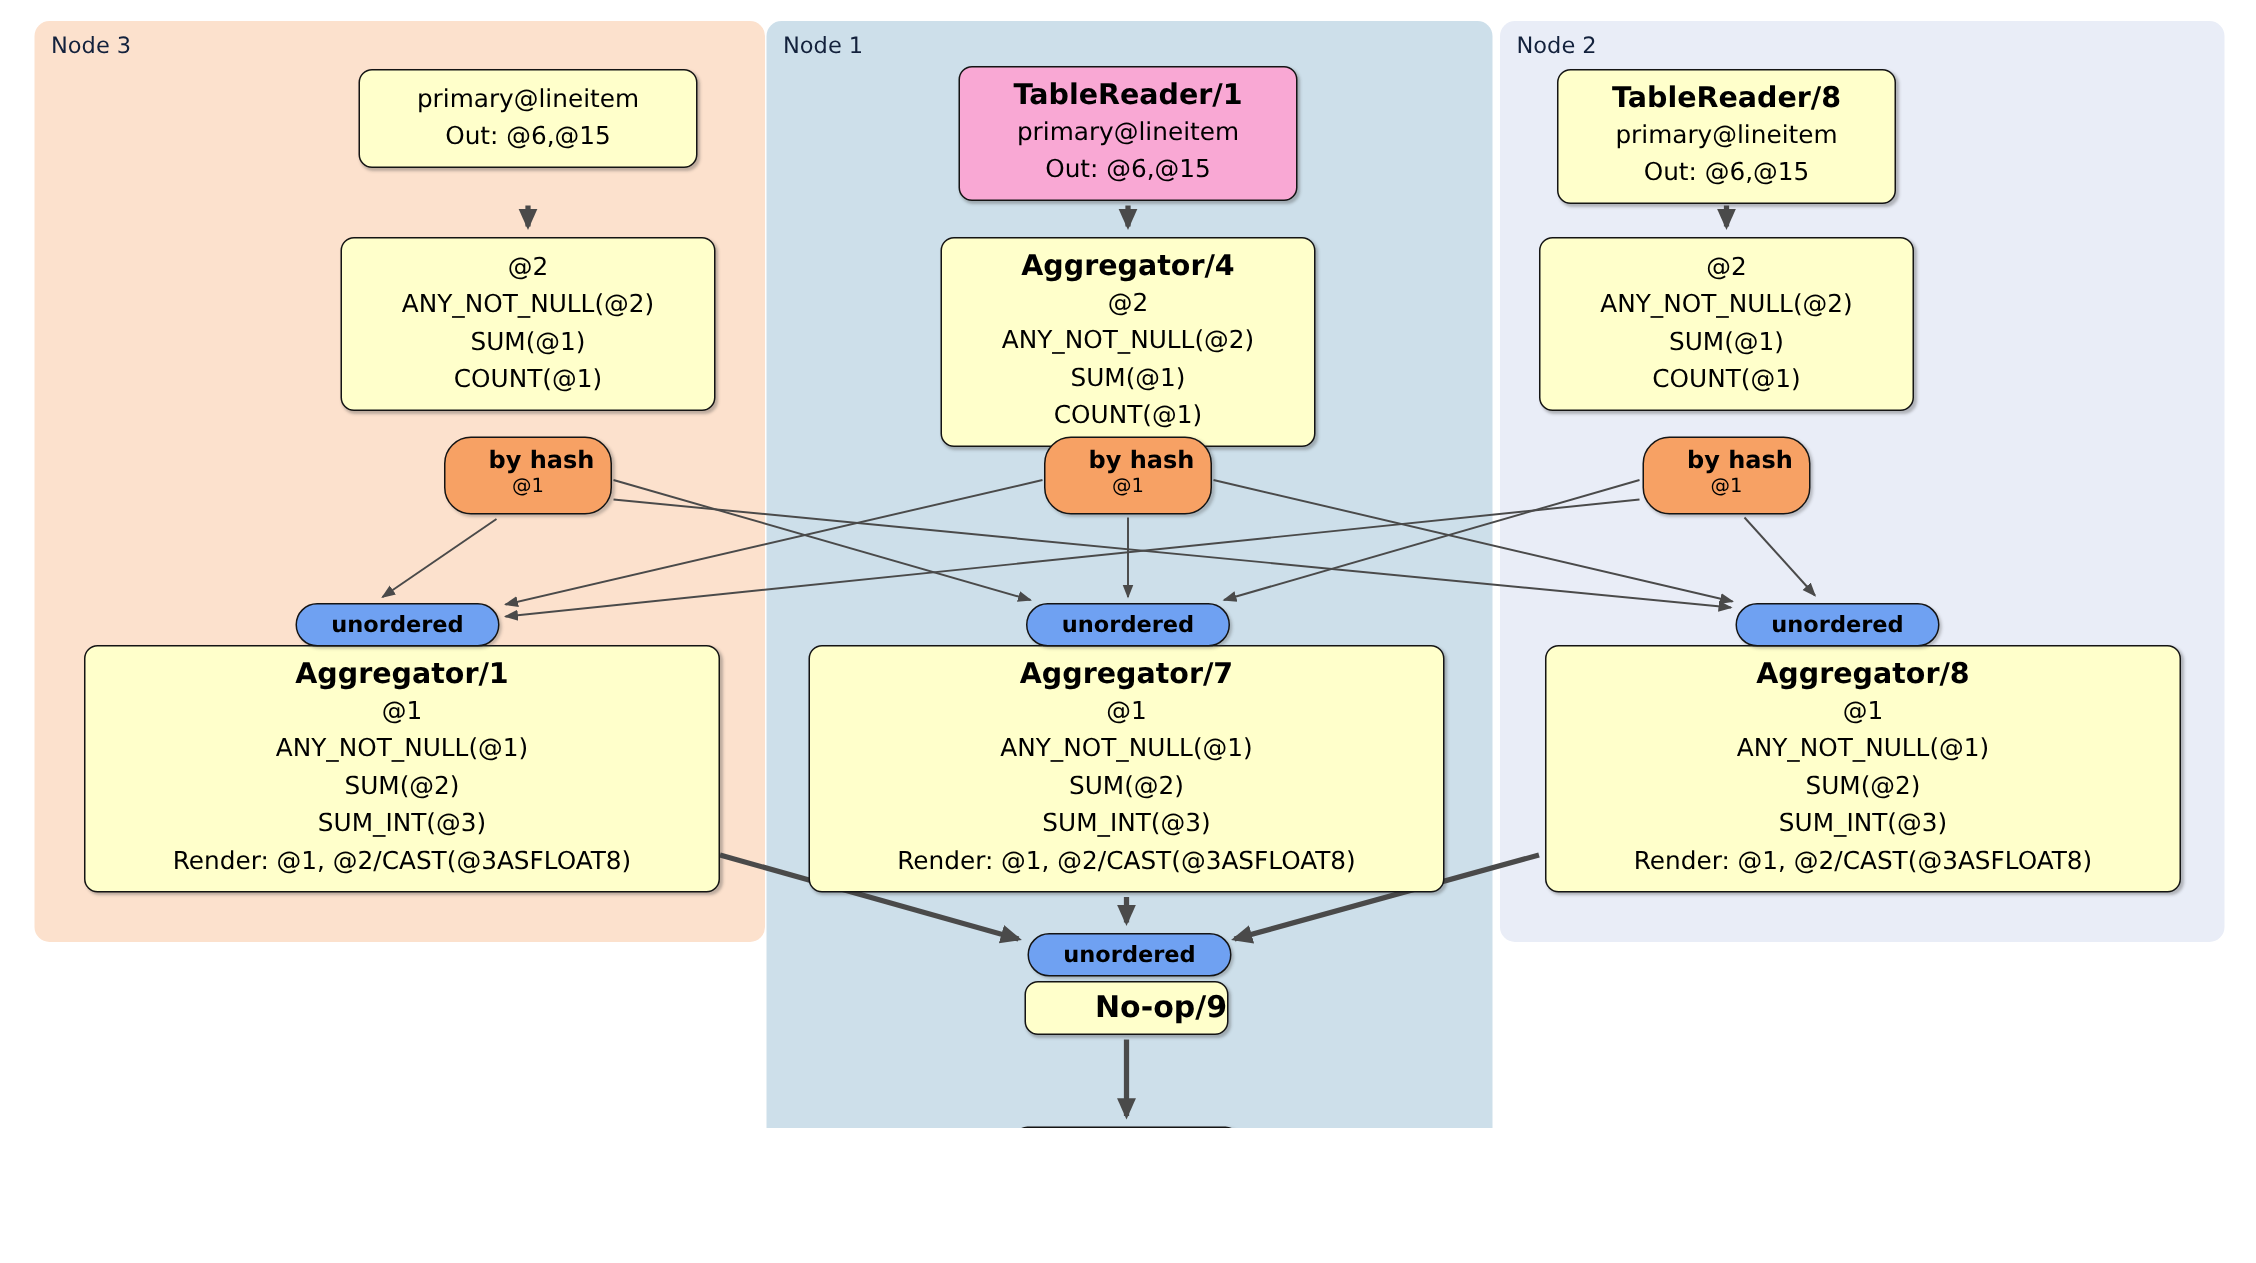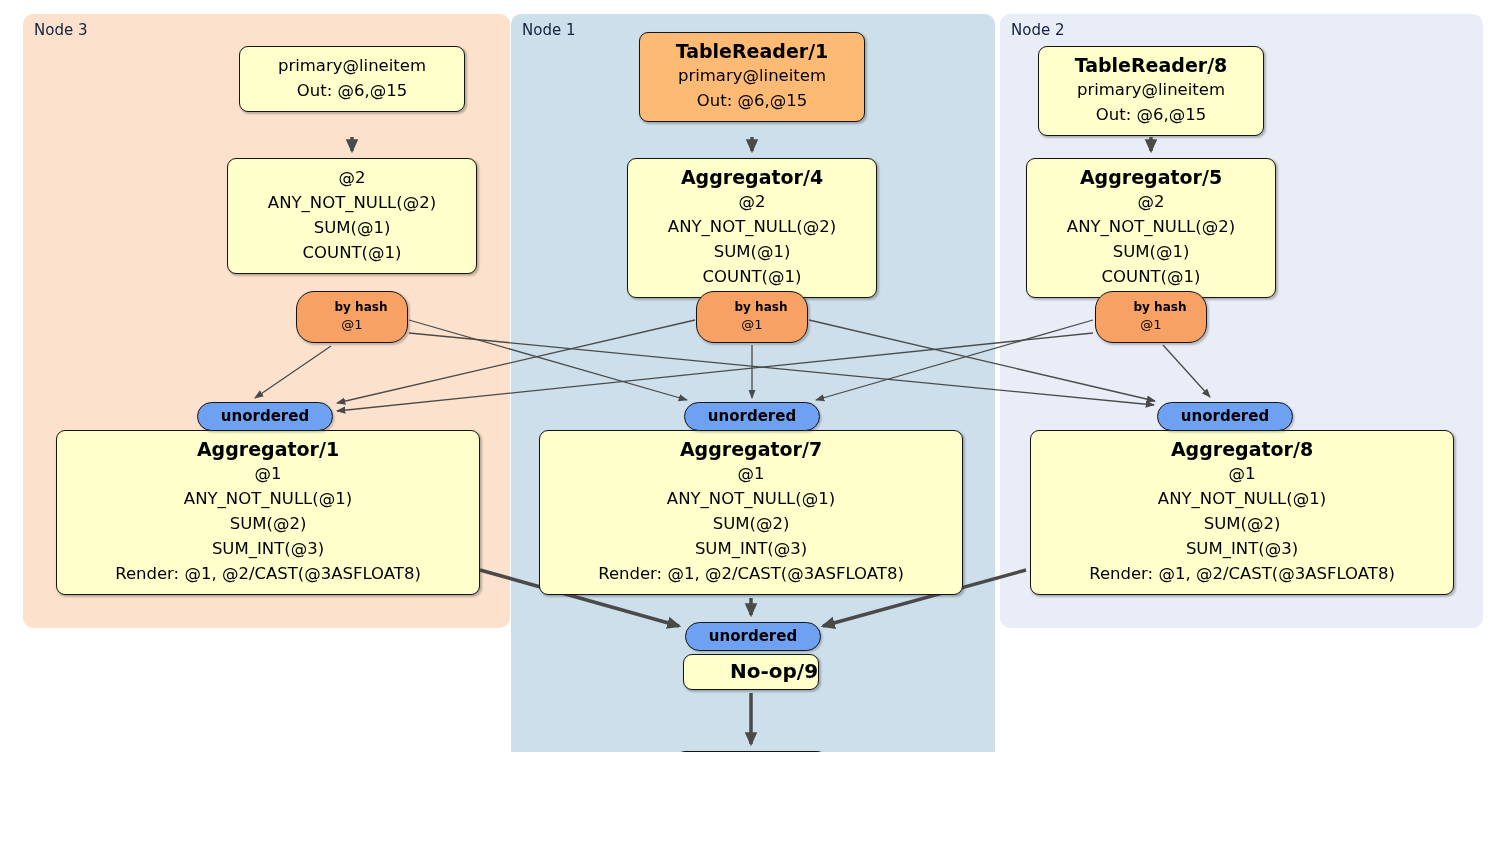--- a/index.html
+++ b/index.html
@@ -18,21 +18,21 @@
     text-align:center;padding:6px 6px 8px;
     box-shadow:1.5px 1.5px 2px rgba(70,70,70,.35);
   }
   .title{font-weight:bold;font-size:19px;line-height:24px;white-space:nowrap;}
   .line{font-size:16.5px;line-height:25px;white-space:nowrap;}
   .pill{
     position:absolute;z-index:3;box-sizing:border-box;text-align:center;
     border:1.5px solid #141414;box-shadow:1.5px 1.5px 2px rgba(70,70,70,.3);
   }
   .router{width:112px;height:52px;border-radius:18px;background:#f7a164;padding-top:5px;}
-  .router .rl{font-weight:bold;font-size:12px;line-height:20px;margin-left:18px;}
+  .router .rl{font-weight:bold;font-size:16px;line-height:20px;margin-left:18px;}
   .router .rd{font-size:13px;line-height:16px;}
   .stream{width:136px;height:29px;border-radius:15px;background:#6fa1f2;
     font-weight:bold;font-size:15px;line-height:26px;}
   .final{padding:4px 6px 6px;}
   .final .title{font-size:20px;margin-left:40px;}
 </style>
 </head>
 <body>
 
 <div class="canvas">
@@ -73,21 +73,21 @@
     <line class="e" x1="809" y1="320" x2="1155" y2="401" marker-end="url(#ae)"></line>
     <line class="e" x1="1093" y1="333" x2="337" y2="411" marker-end="url(#ae)"></line>
     <line class="e" x1="1093" y1="320" x2="816" y2="400" marker-end="url(#ae)"></line>
     <line class="e" x1="1163" y1="345" x2="1210" y2="397" marker-end="url(#ae)"></line>
   </svg>
 
   <div class="box" style="left: 239px; top: 46px; width: 226px; background: rgb(255, 255, 203);">
     <div class="line">primary@lineitem</div>
     <div class="line">Out: @6,@15</div>
   </div>
-  <div class="box" style="left: 639px; top: 32px; width: 226px; background: #fdba74;">
+  <div class="box" style="left: 639px; top: 44px; width: 226px; background: #f9a8d4;">
     <div class="title">TableReader/1</div>
     <div class="line">primary@lineitem</div>
     <div class="line">Out: @6,@15</div>
   </div>
   <div class="box" style="left: 1038px; top: 46px; width: 226px; background: rgb(255, 255, 203);">
     <div class="title">TableReader/8</div>
     <div class="line">primary@lineitem</div>
     <div class="line">Out: @6,@15</div>
   </div>
 
@@ -98,21 +98,20 @@
     <div class="line">COUNT(@1)</div>
   </div>
   <div class="box" style="left: 627px; top: 158px; width: 250px; background: rgb(255, 255, 203);">
     <div class="title">Aggregator/4</div>
     <div class="line">@2</div>
     <div class="line">ANY_NOT_NULL(@2)</div>
     <div class="line">SUM(@1)</div>
     <div class="line">COUNT(@1)</div>
   </div>
   <div class="box" style="left: 1026px; top: 158px; width: 250px; background: rgb(255, 255, 203);">
-    <div class="title">Aggregator/5</div>
     <div class="line">@2</div>
     <div class="line">ANY_NOT_NULL(@2)</div>
     <div class="line">SUM(@1)</div>
     <div class="line">COUNT(@1)</div>
   </div>
 
   <div class="pill router" style="left: 296px; top: 291px; background: rgb(247, 161, 100);">
     <div class="rl">by hash</div>
     <div class="rd">@1</div>
   </div>

